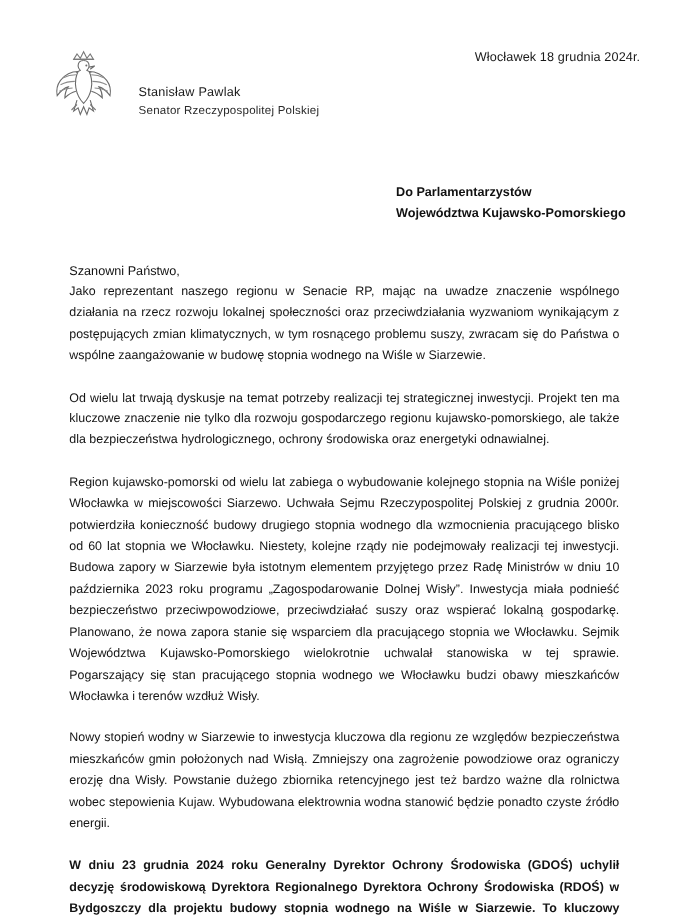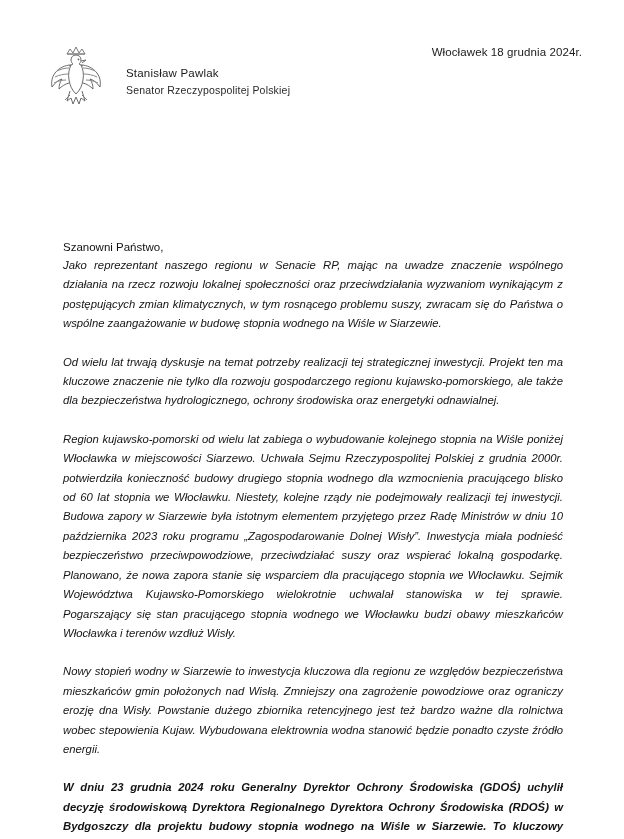--- a/index.html
+++ b/index.html
@@ -21,21 +21,21 @@
     box-sizing: border-box;
     padding: 0;
   }
 
   
   .letterhead {
     position: absolute;
     top: 38px;
     left: 40px;
     display: flex;
-    align-items: center;
+    align-items: flex-end;
   }
   .eagle {
     width: 72px;
     height: 72px;
     flex: 0 0 72px;
     position: relative;
     margin-right: 14px;
   }
   .eagle svg { display: block; }
 
@@ -86,21 +86,20 @@
   .salutation {
     font-size: 11.5px;
     line-height: 18px;
   }
   p.para {
     font-size: 11.3px;
     line-height: 19.4px;
     text-align: justify;
     margin: 0 0 19px 0;
     color: #141414;
-    font-style: italic;
   }
   p.para.bold {
     font-weight: bold;
     margin-top: 5px;
   }
 </style>
 </head>
 <body>
 
 <div class="page">
@@ -137,20 +136,24 @@
       </svg>
     </div>
     <div class="sender">
       <div class="sender-name">Stanisław Pawlak</div>
       <div class="sender-title">Senator Rzeczypospolitej Polskiej</div>
     </div>
   </div>
 
   <div class="placedate">Włocławek 18 grudnia 2024r.</div>
 
+  <div class="addressee">
+    <div>Do Parlamentarzystów</div>
+    <div>Województwa Kujawsko-Pomorskiego</div>
+  </div>
 
   <div class="body-block">
     <div class="salutation">Szanowni Państwo,</div>
 
     <p class="para">Jako reprezentant naszego regionu w Senacie RP, mając na uwadze znaczenie wspólnego działania na rzecz rozwoju lokalnej społeczności oraz przeciwdziałania wyzwaniom wynikającym z postępujących zmian klimatycznych, w tym rosnącego problemu suszy, zwracam się do Państwa o wspólne zaangażowanie w budowę stopnia wodnego na Wiśle w Siarzewie.</p>
     <p class="para">Od wielu lat trwają dyskusje na temat potrzeby realizacji tej strategicznej inwestycji. Projekt ten ma kluczowe znaczenie nie tylko dla rozwoju gospodarczego regionu kujawsko-pomorskiego, ale także dla bezpieczeństwa hydrologicznego, ochrony środowiska oraz energetyki odnawialnej.</p>
     <p class="para">Region kujawsko-pomorski od wielu lat zabiega o wybudowanie kolejnego stopnia na Wiśle poniżej Włocławka w miejscowości Siarzewo. Uchwała Sejmu Rzeczypospolitej Polskiej z grudnia 2000r. potwierdziła konieczność budowy drugiego stopnia wodnego dla wzmocnienia pracującego blisko od 60 lat stopnia we Włocławku. Niestety, kolejne rządy nie podejmowały realizacji tej inwestycji. Budowa zapory w Siarzewie była istotnym elementem przyjętego przez Radę Ministrów w dniu 10 października 2023 roku programu „Zagospodarowanie Dolnej Wisły”. Inwestycja miała podnieść bezpieczeństwo przeciwpowodziowe, przeciwdziałać suszy oraz wspierać lokalną gospodarkę. Planowano, że nowa zapora stanie się wsparciem dla pracującego stopnia we Włocławku. Sejmik Województwa Kujawsko-Pomorskiego wielokrotnie uchwalał stanowiska w tej sprawie. Pogarszający się stan pracującego stopnia wodnego we Włocławku budzi obawy mieszkańców Włocławka i terenów wzdłuż Wisły.</p>
     <p class="para">Nowy stopień wodny w Siarzewie to inwestycja kluczowa dla regionu ze względów bezpieczeństwa mieszkańców gmin położonych nad Wisłą. Zmniejszy ona zagrożenie powodziowe oraz ograniczy erozję dna Wisły. Powstanie dużego zbiornika retencyjnego jest też bardzo ważne dla rolnictwa wobec stepowienia Kujaw. Wybudowana elektrownia wodna stanowić będzie ponadto czyste źródło energii.</p>
     <p class="para bold">W dniu 23 grudnia 2024 roku Generalny Dyrektor Ochrony Środowiska (GDOŚ) uchylił decyzję środowiskową Dyrektora Regionalnego Dyrektora Ochrony Środowiska (RDOŚ) w Bydgoszczy dla projektu budowy stopnia wodnego na Wiśle w Siarzewie. To kluczowy dokument, którego brak uniemożliwia dalsze procedowanie tej inwestycji, w tym uzyskanie pozwolenia na budowę.</p>
   </div>

